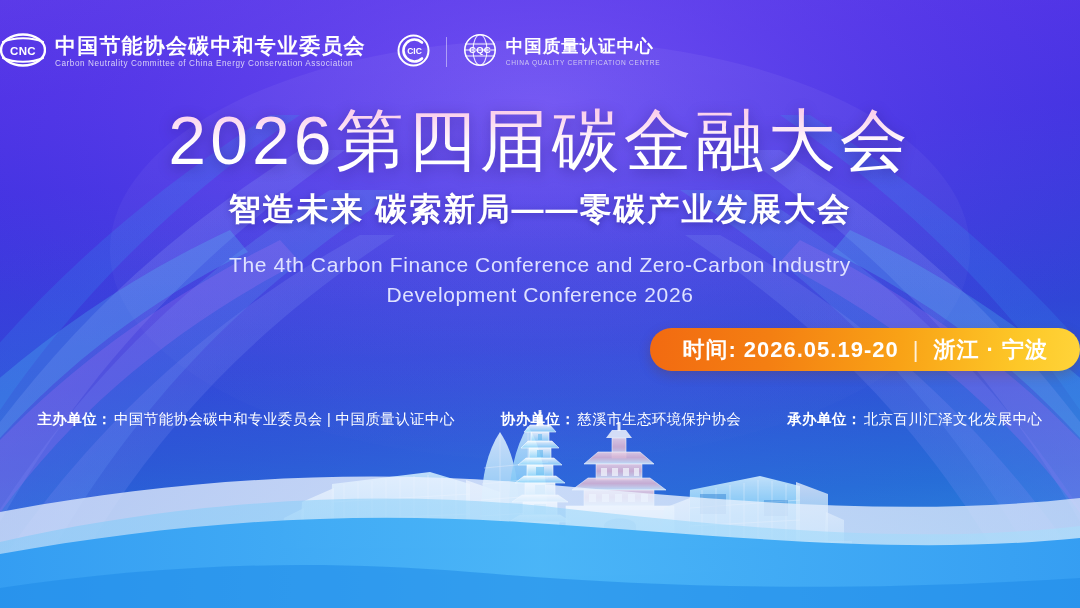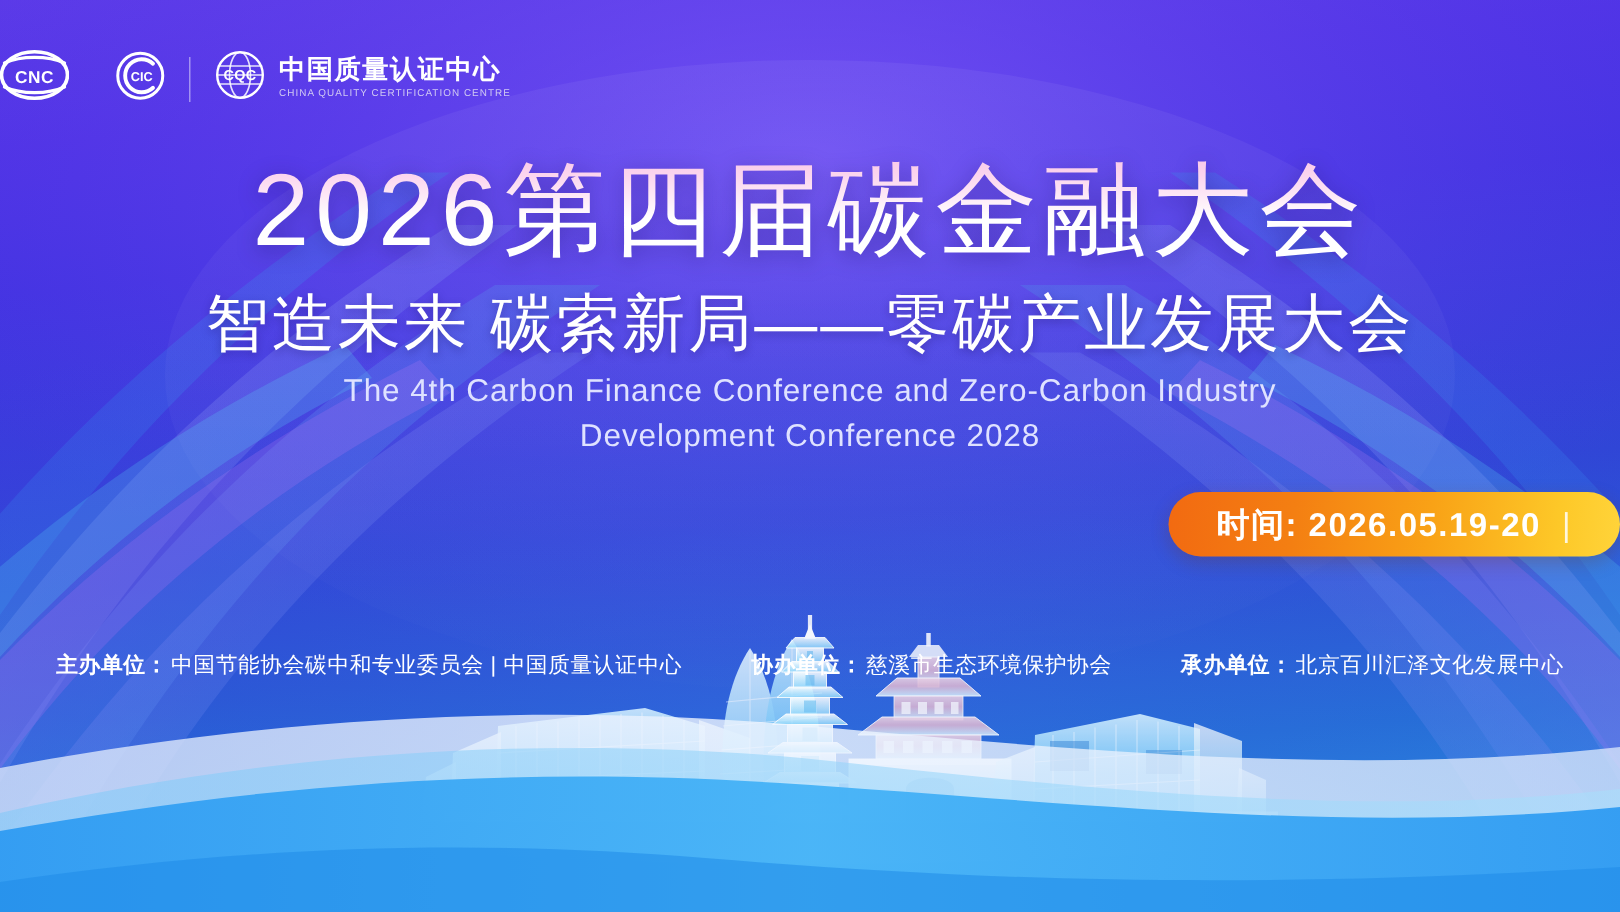--- a/index.html
+++ b/index.html
@@ -89,29 +89,29 @@
     -webkit-background-clip: text;
     background-clip: text;
     color: transparent;
     -webkit-text-fill-color: transparent;
     filter: drop-shadow(0 3px 7px rgba(36,20,110,0.45));
     margin: 0;
     white-space: nowrap;
   }
   .sub-title-cn {
     margin: 12px 0 0 0;
-    font-size: 42px;
-    font-weight: normal;
+    font-size: 32px;
+    font-weight: bold;
     color: #ffffff;
     letter-spacing: 2px;
     white-space: nowrap;
     text-shadow: 0 2px 6px rgba(30,18,100,0.35);
   }
   .sub-title-en {
-    margin: 2px auto 0 auto;
+    margin: 18px auto 0 auto;
     width: 780px;
     font-size: 21px;
     color: #dfe2ff;
     letter-spacing: 0.6px;
     line-height: 1.42;
     font-weight: normal;
   }
 
   
   .badge-row {
@@ -149,21 +149,21 @@
     display: flex;
     justify-content: center;
     align-items: baseline;
     gap: 46px;
     z-index: 6;
     color: #ffffff;
     font-size: 14.5px;
     letter-spacing: 0.4px;
     white-space: nowrap;
   }
-  .org-group { display: inline-flex; align-items: flex-start; gap: 2px; margin-top: 24px; }
+  .org-group { display: inline-flex; align-items: flex-start; gap: 2px; }
   .org-label { font-weight: bold; }
   .org-value { font-weight: normal; }
 
   
   .skyline {
     position: absolute;
     left: 0;
     bottom: 0;
     width: 100%;
     height: 210px;
@@ -247,20 +247,24 @@
   <div class="header">
 
     <div class="logo-block">
       <span class="logo-mark">
         <svg width="46" height="34" viewBox="0 0 46 34" xmlns="http://www.w3.org/2000/svg">
           <ellipse cx="23" cy="17" rx="22" ry="15.5" fill="none" stroke="#ffffff" stroke-width="2.4"></ellipse>
           <path d="M3 9 C14 4 32 4 43 9" fill="none" stroke="#ffffff" stroke-width="2.2" stroke-linecap="round"></path>
           <path d="M3 25 C14 30 32 30 43 25" fill="none" stroke="#ffffff" stroke-width="2.2" stroke-linecap="round"></path>
           <text x="23" y="22" font-family="Liberation Sans, sans-serif" font-size="11.5" font-weight="bold" fill="#ffffff" text-anchor="middle" letter-spacing="0.4">CNC</text>
         </svg>
+      </span>
+      <span class="logo-text">
+        <span class="logo-cn">中国节能协会碳中和专业委员会</span>
+        <span class="logo-en">Carbon Neutrality Committee of China Energy Conservation Association</span>
       </span>
     </div>
 
     <div class="logo-block">
       <span class="logo-mark">
         <svg width="33" height="33" viewBox="0 0 33 33" xmlns="http://www.w3.org/2000/svg">
           <circle cx="16.5" cy="16.5" r="15" fill="none" stroke="#ffffff" stroke-width="2"></circle>
           <path d="M25 8.5 A11 11 0 1 0 25 24.5" fill="none" stroke="#ffffff" stroke-width="2.6" stroke-linecap="round"></path>
           <text x="17.5" y="20" font-family="Liberation Sans, sans-serif" font-size="8.5" font-weight="bold" fill="#ffffff" text-anchor="middle">CIC</text>
         </svg>
@@ -282,28 +286,29 @@
       </span>
     </div>
 
   </div>
 
   <div class="title-wrap">
     <h1 class="main-title">2026第四届碳金融大会</h1>
     <h2 class="sub-title-cn">智造未来 碳索新局——零碳产业发展大会</h2>
     <div class="sub-title-en">
       <div>The 4th Carbon Finance Conference and Zero-Carbon Industry</div>
-      <div>Development Conference 2028</div>
+      <div>Development Conference 2026</div>
     </div>
   </div>
 
   <div class="badge-row">
     <div class="date-badge">
       <span>时间: 2026.05.19-20</span>
       <span class="badge-sep">|</span>
+      <span>浙江 · 宁波</span>
     </div>
   </div>
 
   <div class="organizers">
     <span class="org-group">
       <span class="org-label">主办单位：</span>
       <span class="org-value">中国节能协会碳中和专业委员会 | 中国质量认证中心</span>
     </span>
     <span class="org-group">
       <span class="org-label">协办单位：</span>

